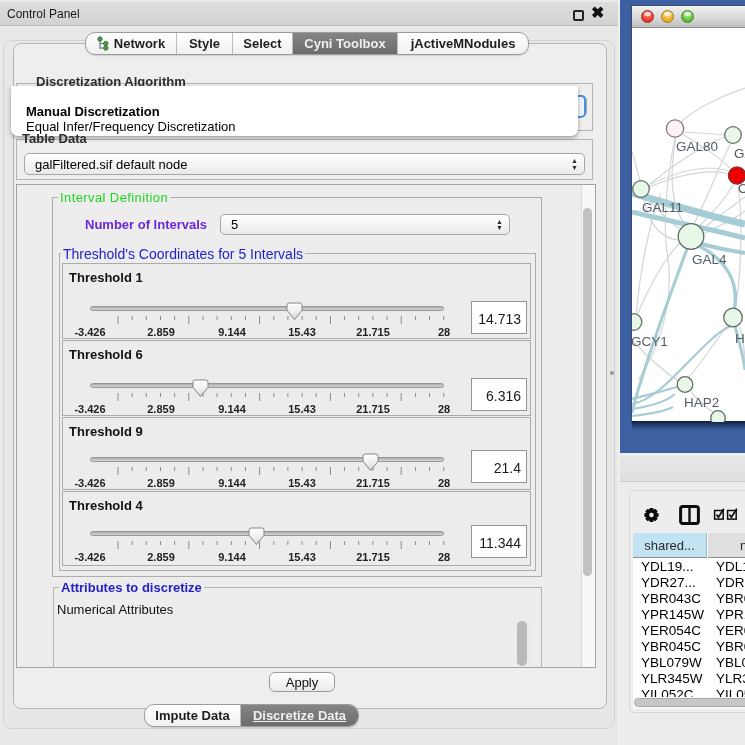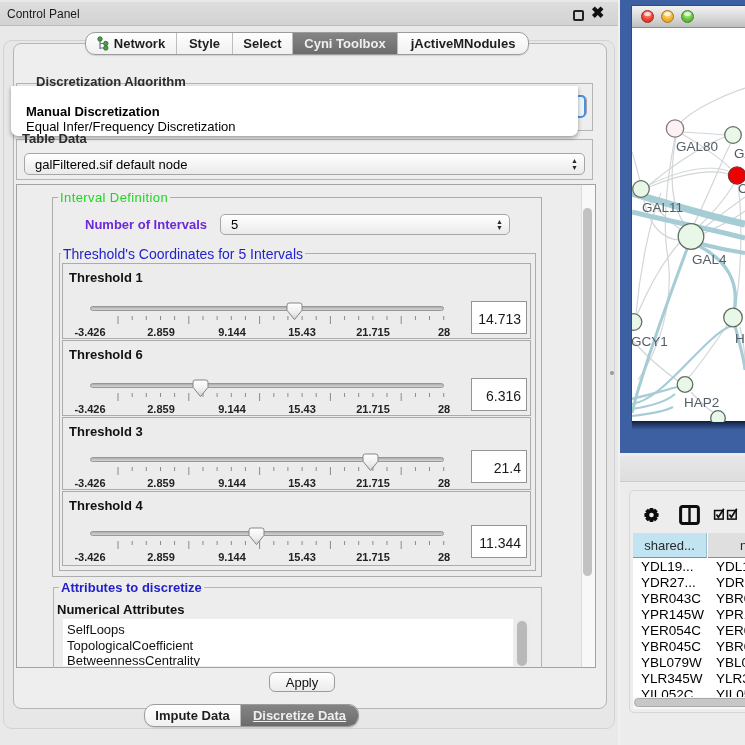--- a/index.html
+++ b/index.html
@@ -243,21 +243,21 @@
           <linearGradient id="thumbgrad340" x1="0" y1="0" x2="0" y2="1">
         <stop offset="0" stop-color="#ffffff"></stop>
             <stop offset="0.6" stop-color="#ededed"></stop>
             <stop offset="1" stop-color="#cfcfcf"></stop>
       </linearGradient>
         </defs>
     </svg>
     <div class="tfield" style="top:37px;">6.316</div>
   </div>
   <div class="tbox" style="top:417px; height:73px;">
-    <div class="tlabel">Threshold 3</div>
+    <div class="tlabel">Threshold 9</div>
     <div style="position:absolute; left:27px; top:38.5px; width:354px; height:5px; border-radius:3px; background:linear-gradient(#adadad,#d6d6d6); border:1px solid #979797;"></div>
     <svg style="position:absolute; left:27px; top:49px;" width="356" height="10" viewBox="-1 0 356 10">
         <line x1="27.0" y1="0" x2="27.0" y2="8" stroke="#8a8a8a" stroke-width="1"></line>
         <line x1="41.2" y1="0" x2="41.2" y2="4" stroke="#8a8a8a" stroke-width="1"></line>
         <line x1="55.3" y1="0" x2="55.3" y2="4" stroke="#8a8a8a" stroke-width="1"></line>
         <line x1="69.5" y1="0" x2="69.5" y2="4" stroke="#8a8a8a" stroke-width="1"></line>
         <line x1="83.6" y1="0" x2="83.6" y2="4" stroke="#8a8a8a" stroke-width="1"></line>
         <line x1="97.8" y1="0" x2="97.8" y2="8" stroke="#8a8a8a" stroke-width="1"></line>
         <line x1="112.0" y1="0" x2="112.0" y2="4" stroke="#8a8a8a" stroke-width="1"></line>
         <line x1="126.1" y1="0" x2="126.1" y2="4" stroke="#8a8a8a" stroke-width="1"></line>
@@ -347,24 +347,21 @@
             <stop offset="0.6" stop-color="#ededed"></stop>
             <stop offset="1" stop-color="#cfcfcf"></stop>
       </linearGradient>
         </defs>
     </svg>
     <div class="tfield" style="top:33px;">11.344</div>
   </div>
 
   <div class="group" style="left:53px; top:587px; width:489px; height:81px; border-bottom:none;"></div>
   <div class="gtitle" style="left:59px; top:580px; color:#2222cc; font-weight:bold; font-size:13px; background:#ededed;">Attributes to discretize</div>
-  <div class="abs" style="left:57px; top:602px; font-size:13px; font-weight:bold; color:#111;">Numerical Attributes</div>
-  <div class="abs" style="left:63px; top:619px; width:450px; height:47px; background:#ffffff; overflow:hidden; font-size:13px; color:#111;">
-    <div style="padding-left:4px; line-height:15.5px; padding-top:3px;">SelfLoops<br>TopologicalCoefficient<br>BetweennessCentrality</div>
-  </div>
+  <div class="abs" style="left:57px; top:602px; font-size:13px; font-weight:normal; color:#111;">Numerical Attributes</div>
   <div class="abs" style="left:515px; top:619px; width:15px; height:47px; background:#ebebeb;"></div>
   <div class="abs" style="left:517px; top:621px; width:10px; height:45px; background:#b9b9b9; border-radius:5px;"></div>
 
   <div class="abs" id="apply">Apply</div>
 
   <div class="seg" style="left:144px; top:704px;">
     <div style="width:96px;">Impute Data</div>
     <div style="width:117px;text-decoration:underline;" class="sel">Discretize Data</div>
   </div>
 

